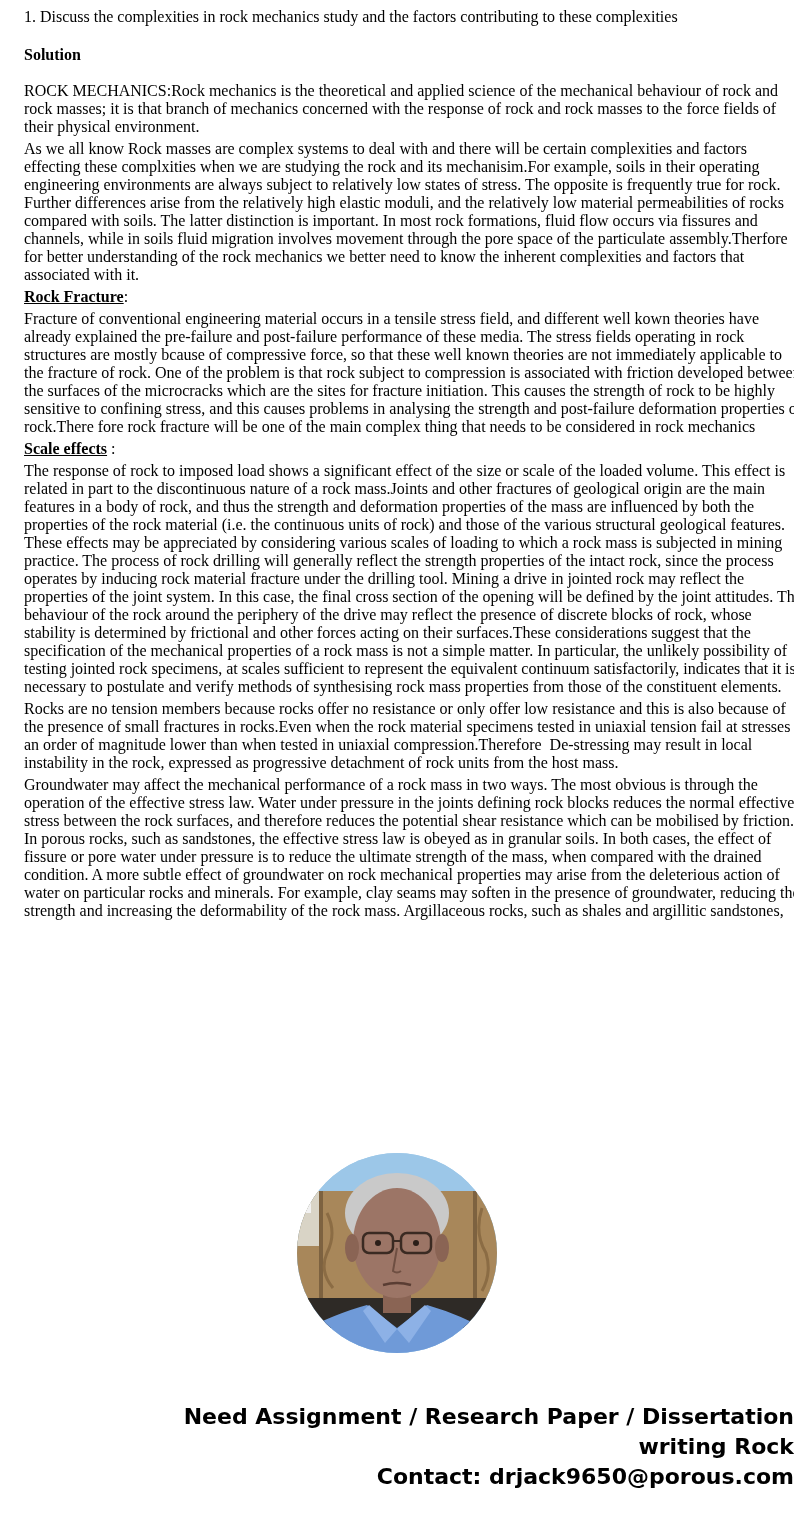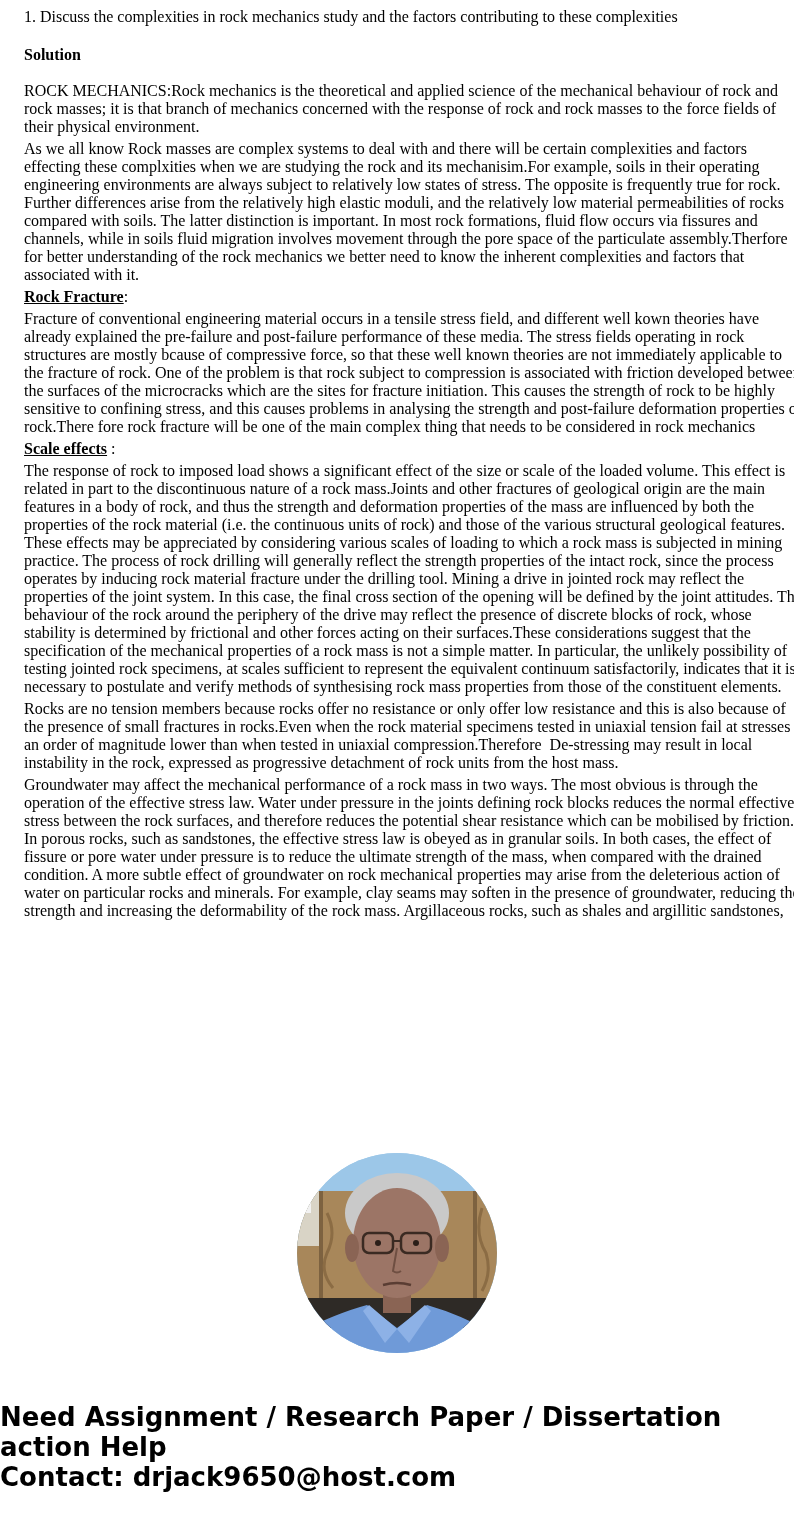--- a/index.html
+++ b/index.html
@@ -52,24 +52,24 @@
       height: 200px;
       border-radius: 50%;
       overflow: hidden;
       background: #9cc7e8;
     }
     .footer {
       position: absolute;
       left: 0;
       top: 1402px;
       width: 794px;
-      text-align: left;
+      text-align: right;
       font-family: "DejaVu Sans", sans-serif;
       font-weight: bold;
-      font-size: 26px;
+      font-size: 22px;
       line-height: 30px;
       color: #000;
     }
   </style>
 </head>
 <body>
 
 <div class="content">
   <div class="question">1. Discuss the complexities in rock mechanics study and the factors contributing to these complexities</div>
 
@@ -123,15 +123,15 @@
     <circle cx="81" cy="90" r="3" fill="#2a1e18"></circle>
     <circle cx="119" cy="90" r="3" fill="#2a1e18"></circle>
 
     <path d="M100 95 L96 118 Q100 121 104 118" stroke="#6f4f42" stroke-width="2" fill="none"></path>
     <path d="M86 132 Q100 128 114 132" stroke="#5a3d33" stroke-width="2.5" fill="none"></path>
   </svg>
 </div>
 
 <div class="footer">
   <div>Need Assignment / Research Paper / Dissertation</div>
-  <div>action Help</div>
-  <div>Contact: drjack9650@host.com</div>
+  <div>writing Rock</div>
+  <div>Contact: drjack9650@porous.com</div>
 </div>
 
 </body></html>

